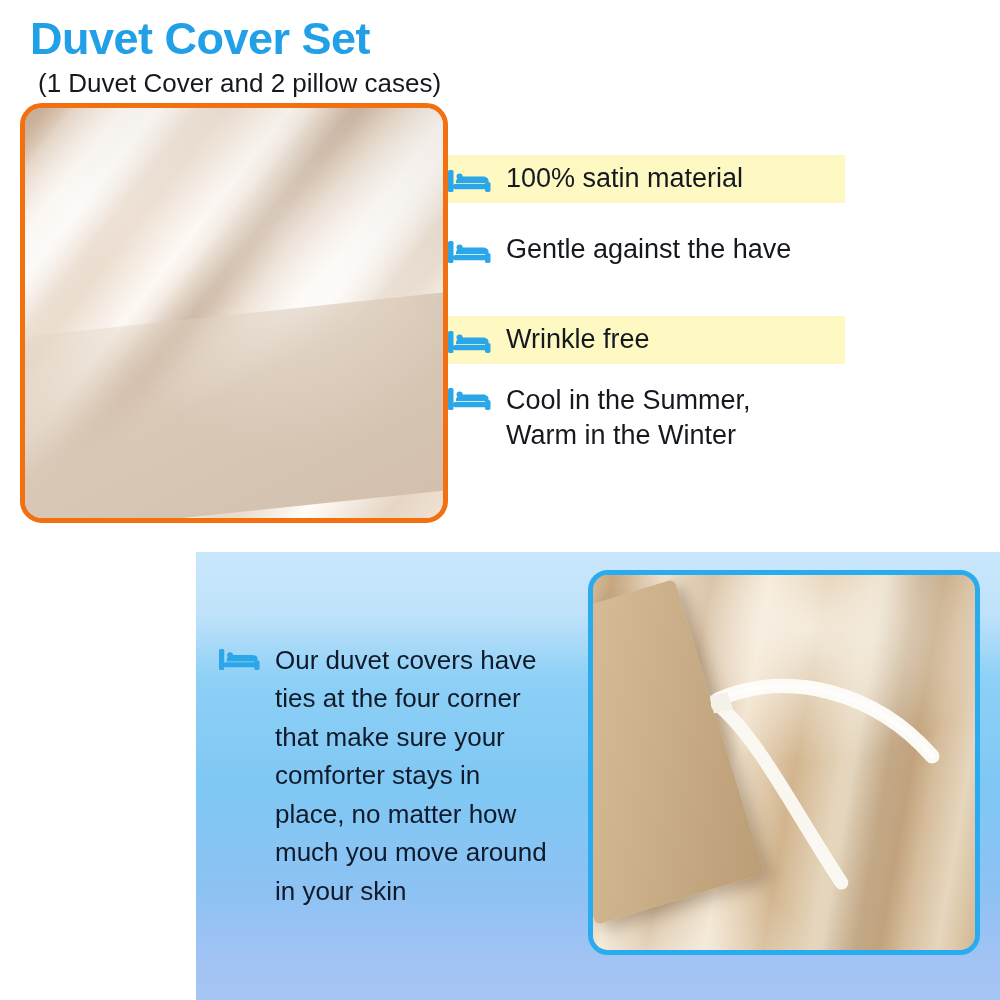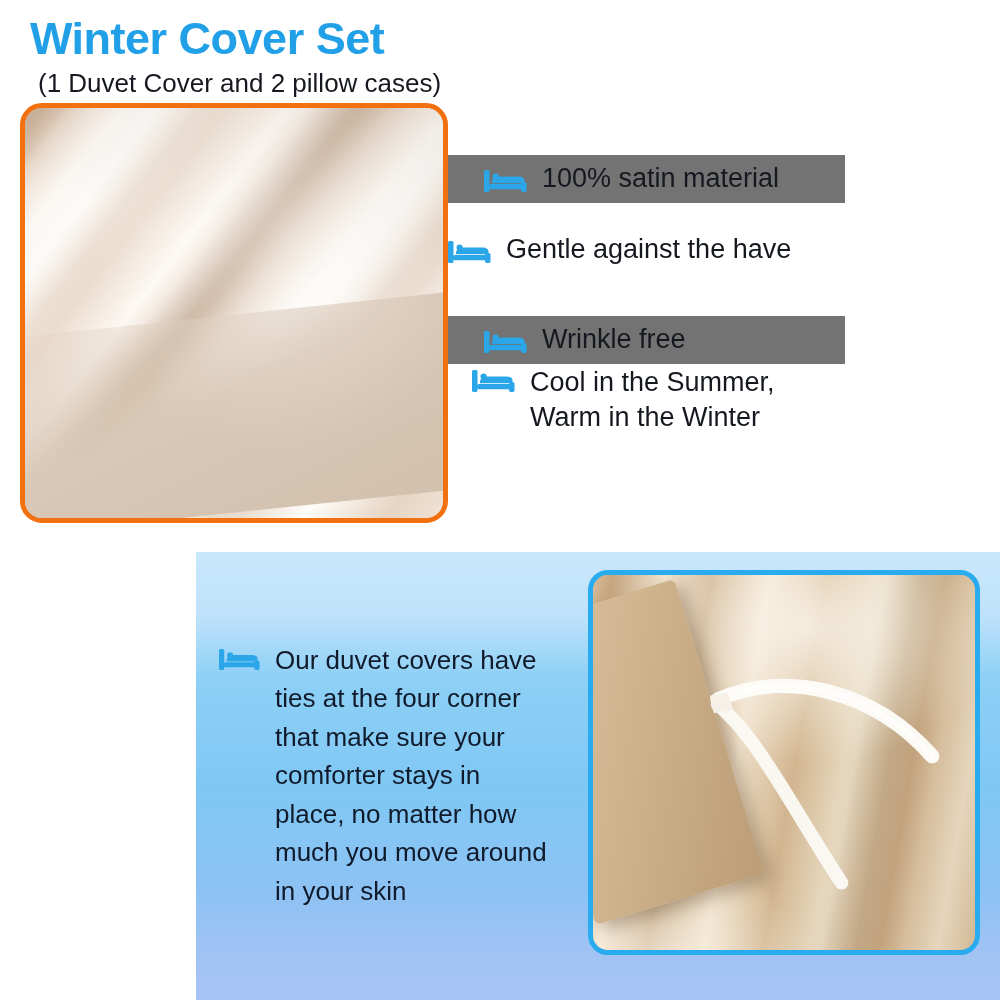--- a/index.html
+++ b/index.html
@@ -57,30 +57,30 @@
     background:radial-gradient(ellipse at 62% 30%, rgba(255,255,255,.35) 0%, rgba(255,255,255,0) 55%),
                linear-gradient(200deg, rgba(120,95,70,.10) 0%, rgba(120,95,70,0) 40%);
   }
 
   
   .feature{
     position:absolute;left:448px;
     display:flex;align-items:flex-start;
     box-sizing:border-box;
   }
-  .feature.hl{background:#737373;padding-left:36px;}
+  .feature.hl{background:#fef9c3;}
   .feature .bed{flex:0 0 auto;margin-top:3px;}
   .feature .ftext{
     font-size:27px;color:#15191f;line-height:1.3;
     margin-left:14px;white-space:pre-line;
   }
   #feat0{top:155px;width:397px;height:48px;align-items:center;}
   #feat1{top:226px;width:397px;height:48px;align-items:center;}
   #feat2{top:296px;width:397px;height:48px;align-items:center;margin-top:20px;}
-  #feat3{top:365px;width:397px;height:82px;padding-left:24px;}
+  #feat3{top:383px;width:397px;height:82px;}
 
   
   #blue-panel{
     position:absolute;left:196px;top:552px;width:804px;height:448px;
     background:linear-gradient(180deg,
       #c9e7fb 0%, #bfe2fa 14%, #8ed0f6 28%,
       #7fc8f4 52%, #8dc2f3 76%, #a3c3f4 92%, #a6c5f5 100%);
   }
   #note{
     position:absolute;left:219px;top:641px;width:360px;
@@ -124,21 +124,21 @@
   .ribbon{position:absolute;left:0;top:0;width:100%;height:100%;}
 
   
   svg.bedicon{display:block;}
 </style>
 </head>
 <body>
 
 <div id="stage">
 
-  <div id="title">Winter Cover Set</div>
+  <div id="title">Duvet Cover Set</div>
   <div id="subtitle">(1 Duvet Cover and 2 pillow cases)</div>
 
   <div id="fabric-frame">
     <div class="fabric-art">
       <div class="fabric-base"></div>
       <div class="fabric-sheen"></div>
       <div class="fabric-lower"></div>
       <div class="fabric-vignette"></div>
     </div>
   </div>

